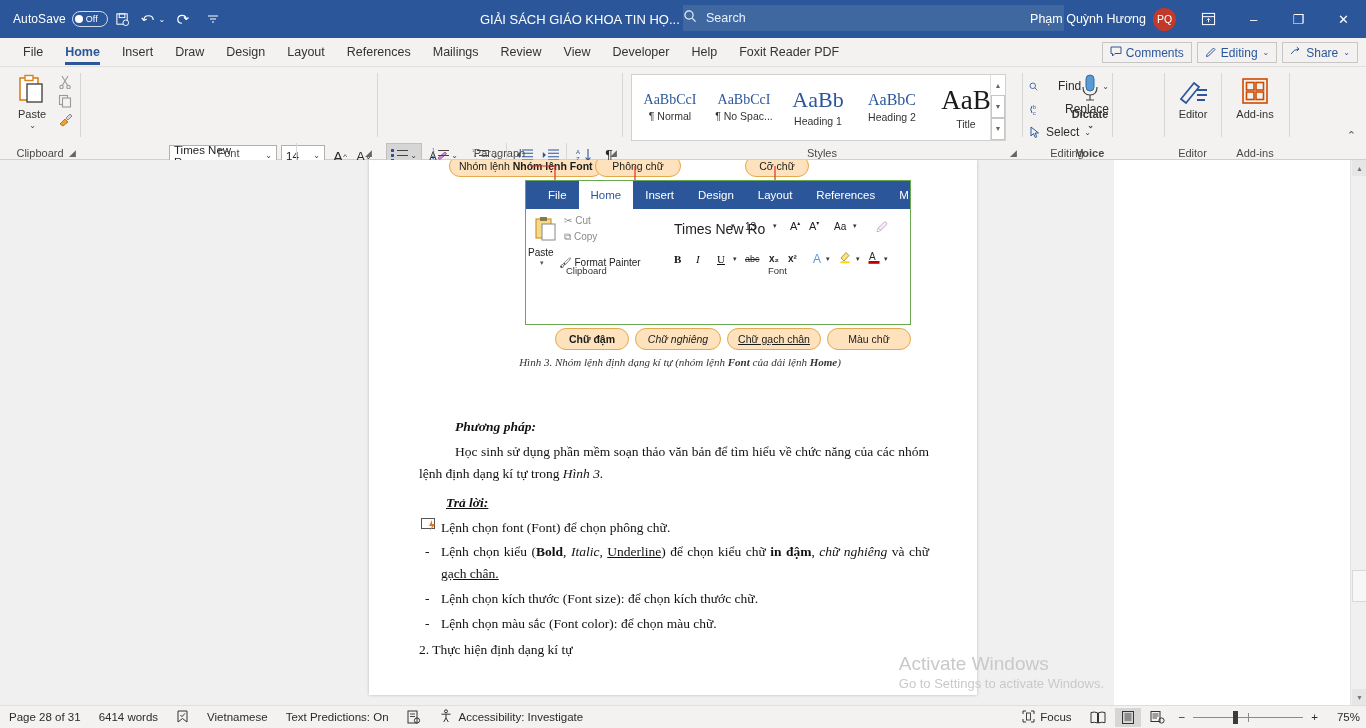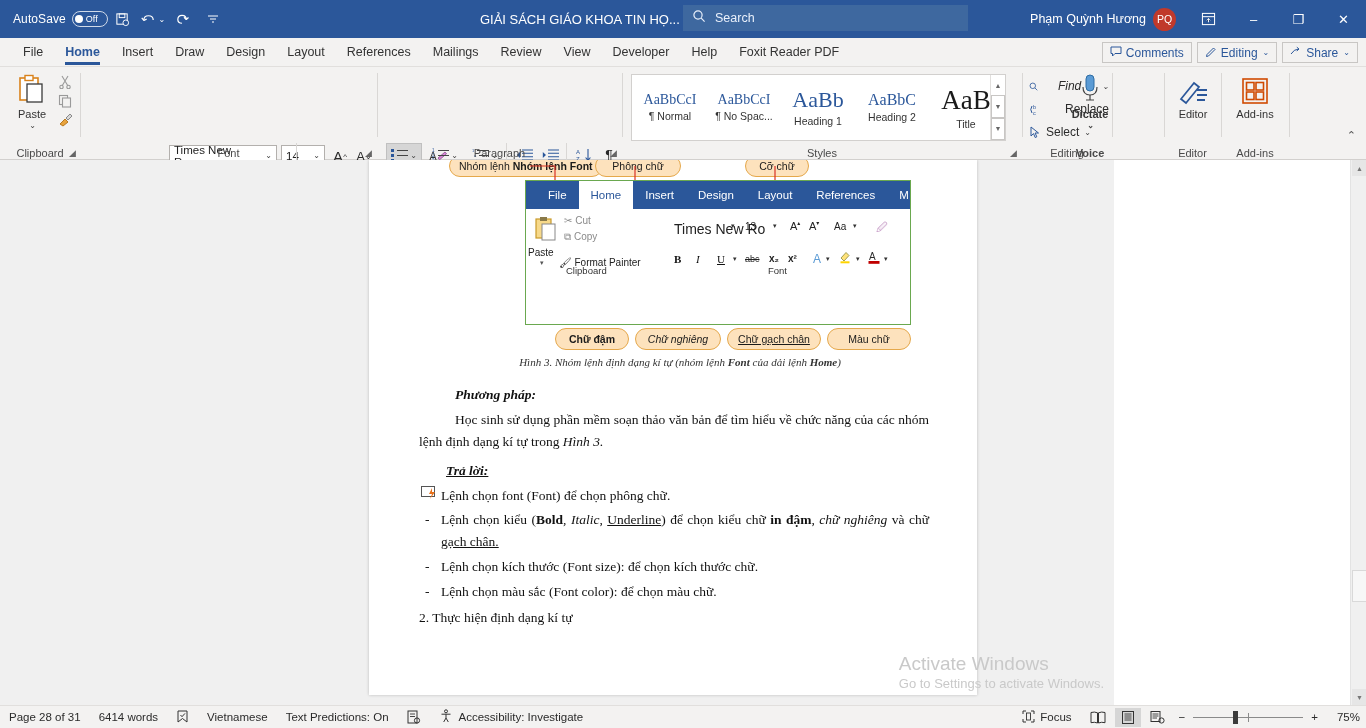--- a/index.html
+++ b/index.html
@@ -32,22 +32,22 @@
   }
   .tb-icon svg { display: block; }
   .tb-title {
     position: absolute; left: 0; right: 0; top: 0; height: 38px;
     display: flex; align-items: center; justify-content: center;
     font-size: 13px; pointer-events: none; gap: 5px;
   }
   .tb-title .dot { font-size: 11px; opacity: .9; }
   .tb-title .chev { font-size: 10px; margin-left: 2px; }
   .searchbox {
-    position: absolute; left: 683px; top: 5px; width: 285px; height: 26px;
-    background: #3e689f; display: flex; align-items: center; padding-left: 9px; gap: 9px;
+    position: absolute; left: 683px; top: 5px; width: 381px; height: 26px;
+    background: #3e689f; display: flex; align-items: center; gap: 9px;
     color: #e7eefa;
   }
   .searchbox .ph { font-size: 12.5px; color: #e9f0fb; }
   .tb-right {
     position: absolute; right: 0; top: 0; height: 38px; display: flex; align-items: center;
   }
   .username { font-size: 12.5px; margin-right: 7px; }
   .avatar {
     width: 23px; height: 23px; border-radius: 50%; background: #c0392b;
     color: #fff; font-size: 10.5px; display: flex; align-items: center; justify-content: center;
@@ -170,20 +170,21 @@
     white-space: nowrap;
   }
   .caption {
     position: absolute; left: 0; width: 100%; text-align: center;
     font-family: "Liberation Serif", serif; font-size: 11px; font-style: italic; color: #333;
   }
 
   .body-text {
     font-family: "Liberation Serif", serif; font-size: 13.5px; color: #111;
     line-height: 1.62;
+    margin-top: 32px;
   }
   .p-indent { text-indent: 36px; }
   .li { display: flex; gap: 0; }
   .li .dash { width: 22px; flex: 0 0 22px; text-align: left; padding-left: 6px; }
   .li .txt { flex: 1; }
   .just { text-align: justify; }
 
   .watermark {
     position: absolute; right: 10px; bottom: 14px; text-align: left;
     color: #c9c9c9; pointer-events: none;
@@ -576,21 +577,21 @@
         <span style="flex:1; display:flex; align-items:center; justify-content:center; font-size:7px; color:#666; border:1px solid #c8c6c4;">▼</span>
         <span style="flex:1; display:flex; align-items:center; justify-content:center; font-size:7px; color:#666; border:1px solid #c8c6c4;">▼</span>
       </div>
     </div>
     <div class="rglabel">Styles</div>
     <span class="launcher" style="right:4px;">◢</span>
   </div>
   <div class="rgdiv" style="left:1022px;"></div>
 
   <div class="rgroup" style="left:1023px; width:88px;">
-    <span class="ibtn" style="left:6px; top:8px; width:80px; justify-content:flex-start; gap:20px;font-style:italic;">
+    <span class="ibtn" style="left:6px; top:8px; width:80px; justify-content:flex-start; gap:20px;">
       <svg width="13" height="13" viewBox="0 0 13 13">
           <circle cx="5.5" cy="5.5" r="4" fill="none" stroke="#2b579a" stroke-width="1.2"></circle>
           <path d="M8.6 8.6 L12 12" stroke="#2b579a" stroke-width="1.2"></path>
         </svg>
       <span style="font-size:12px;">Find</span>
       <span class="caret">⌄</span>
     </span>
     <span class="ibtn" style="left:6px; top:31px; width:80px; justify-content:space-between; gap:4px;">
       <svg width="13" height="13" viewBox="0 0 13 13">
           <text x="4" y="6" font-size="5.5" fill="#2b579a" font-family="Liberation Sans">b</text>

